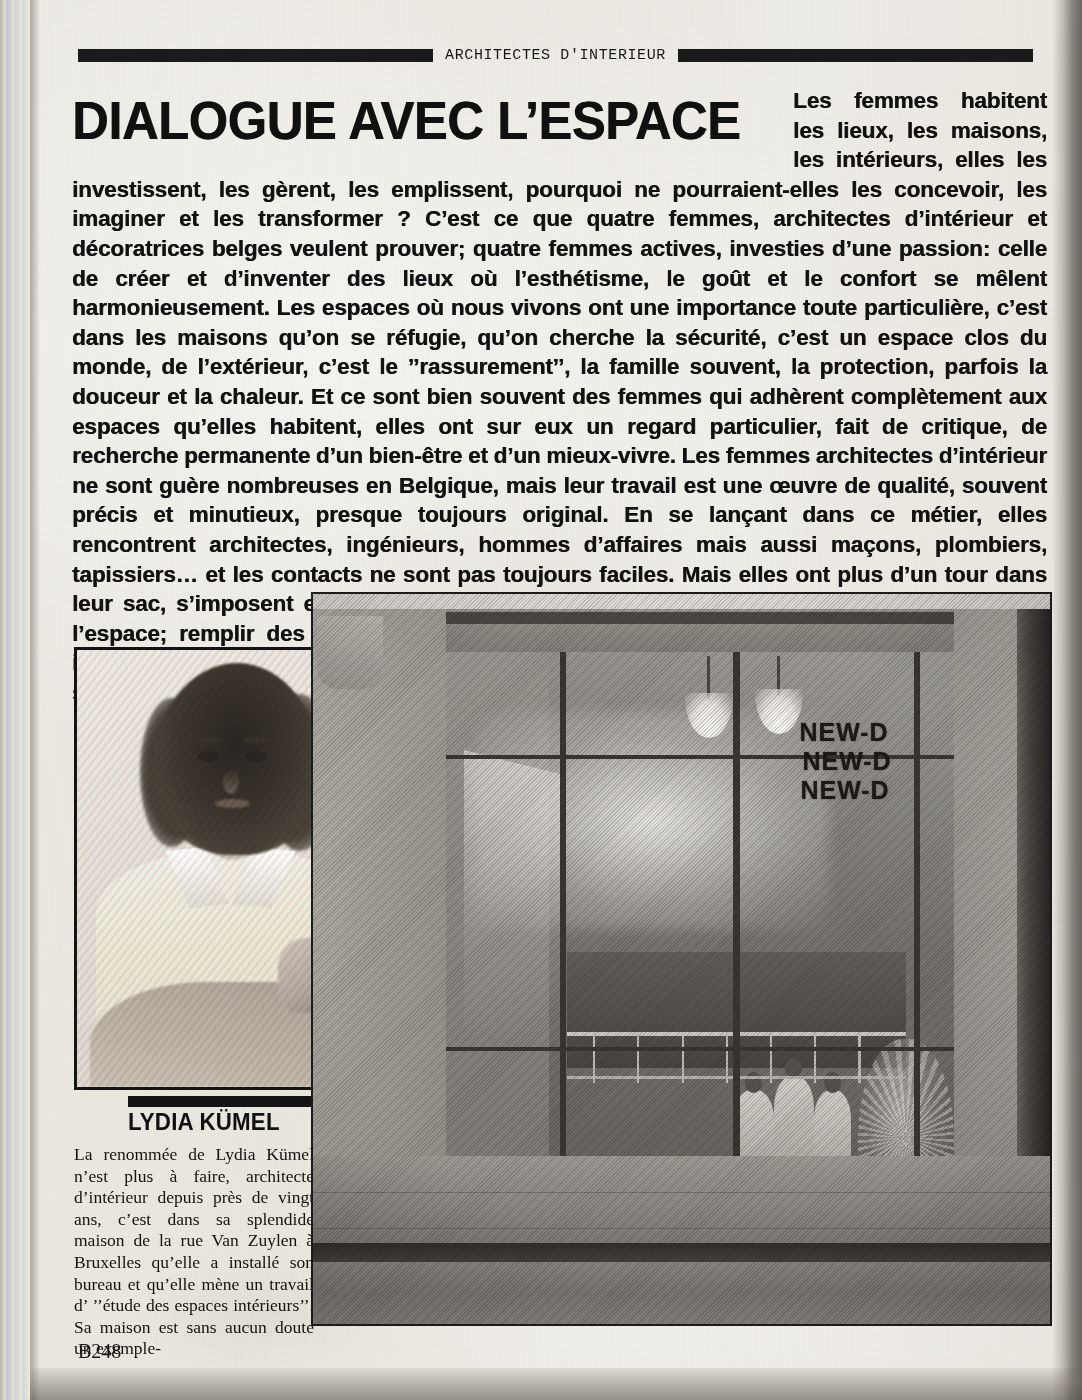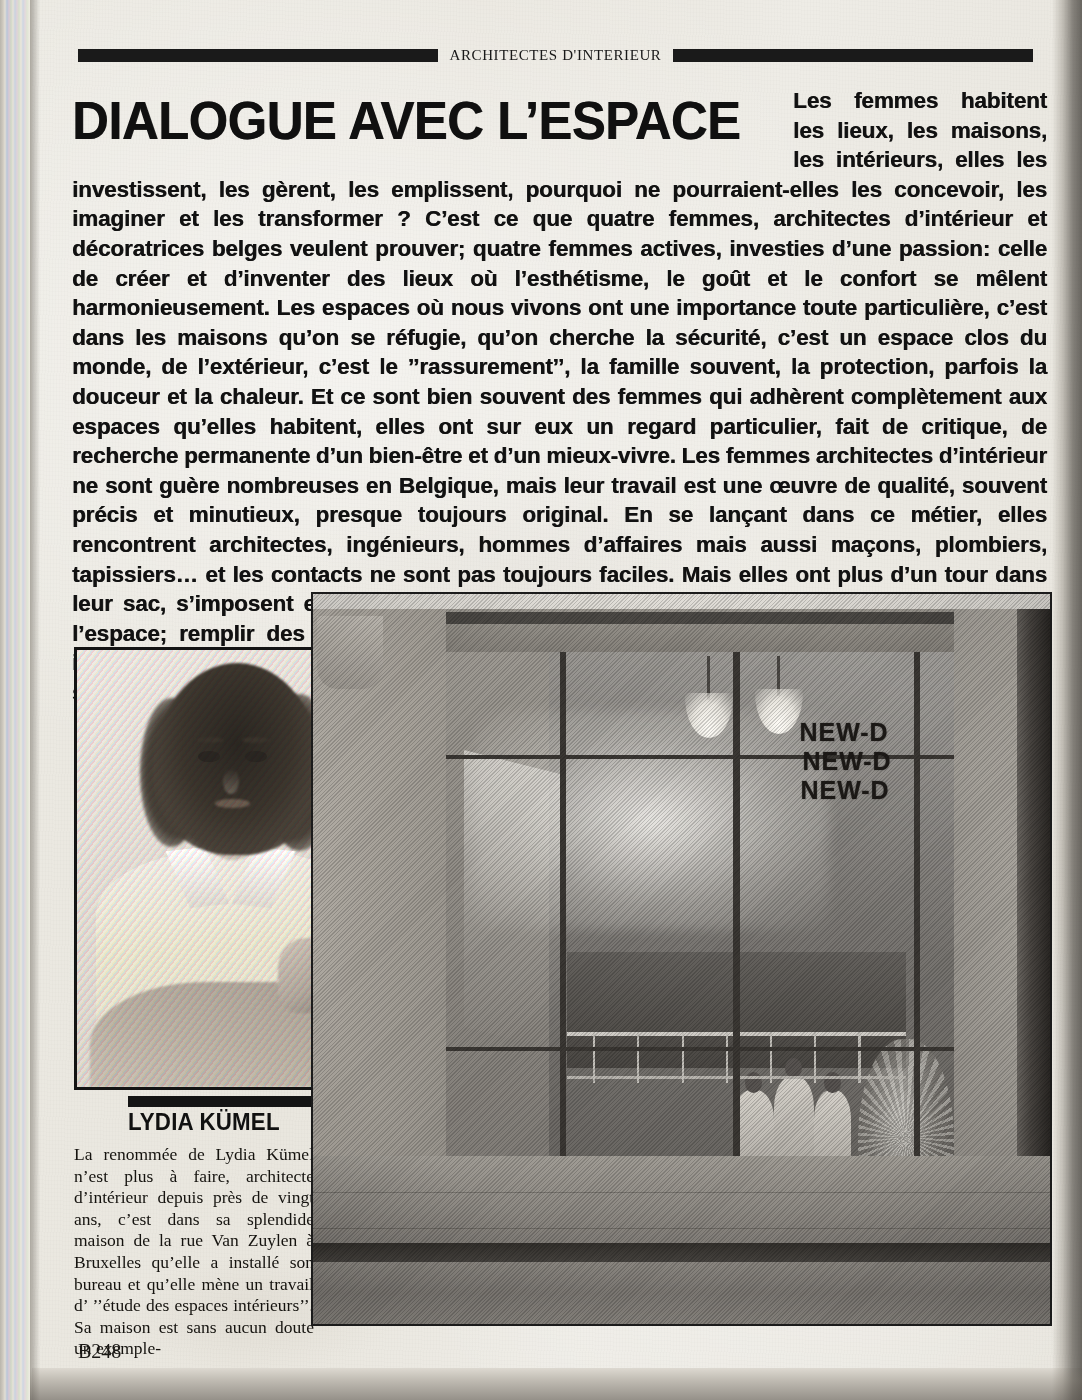--- a/index.html
+++ b/index.html
@@ -98,21 +98,21 @@
     align-items: center;
   }
   .rule-bar {
     height: 13px;
     background: #1a1a1a;
     flex: 1 1 auto;
   }
   .rule-bar.left  { margin-right: 12px; }
   .rule-bar.right { margin-left: 12px; }
   .header-label {
-    font-family: Liberation Serif, serif;
+    font-family: Liberation Mono, monospace;
     font-size: 15px;
     letter-spacing: 0.6px;
     color: #181818;
     white-space: nowrap;
     flex: 0 0 auto;
   }
 
   
   .article {
     position: absolute;

